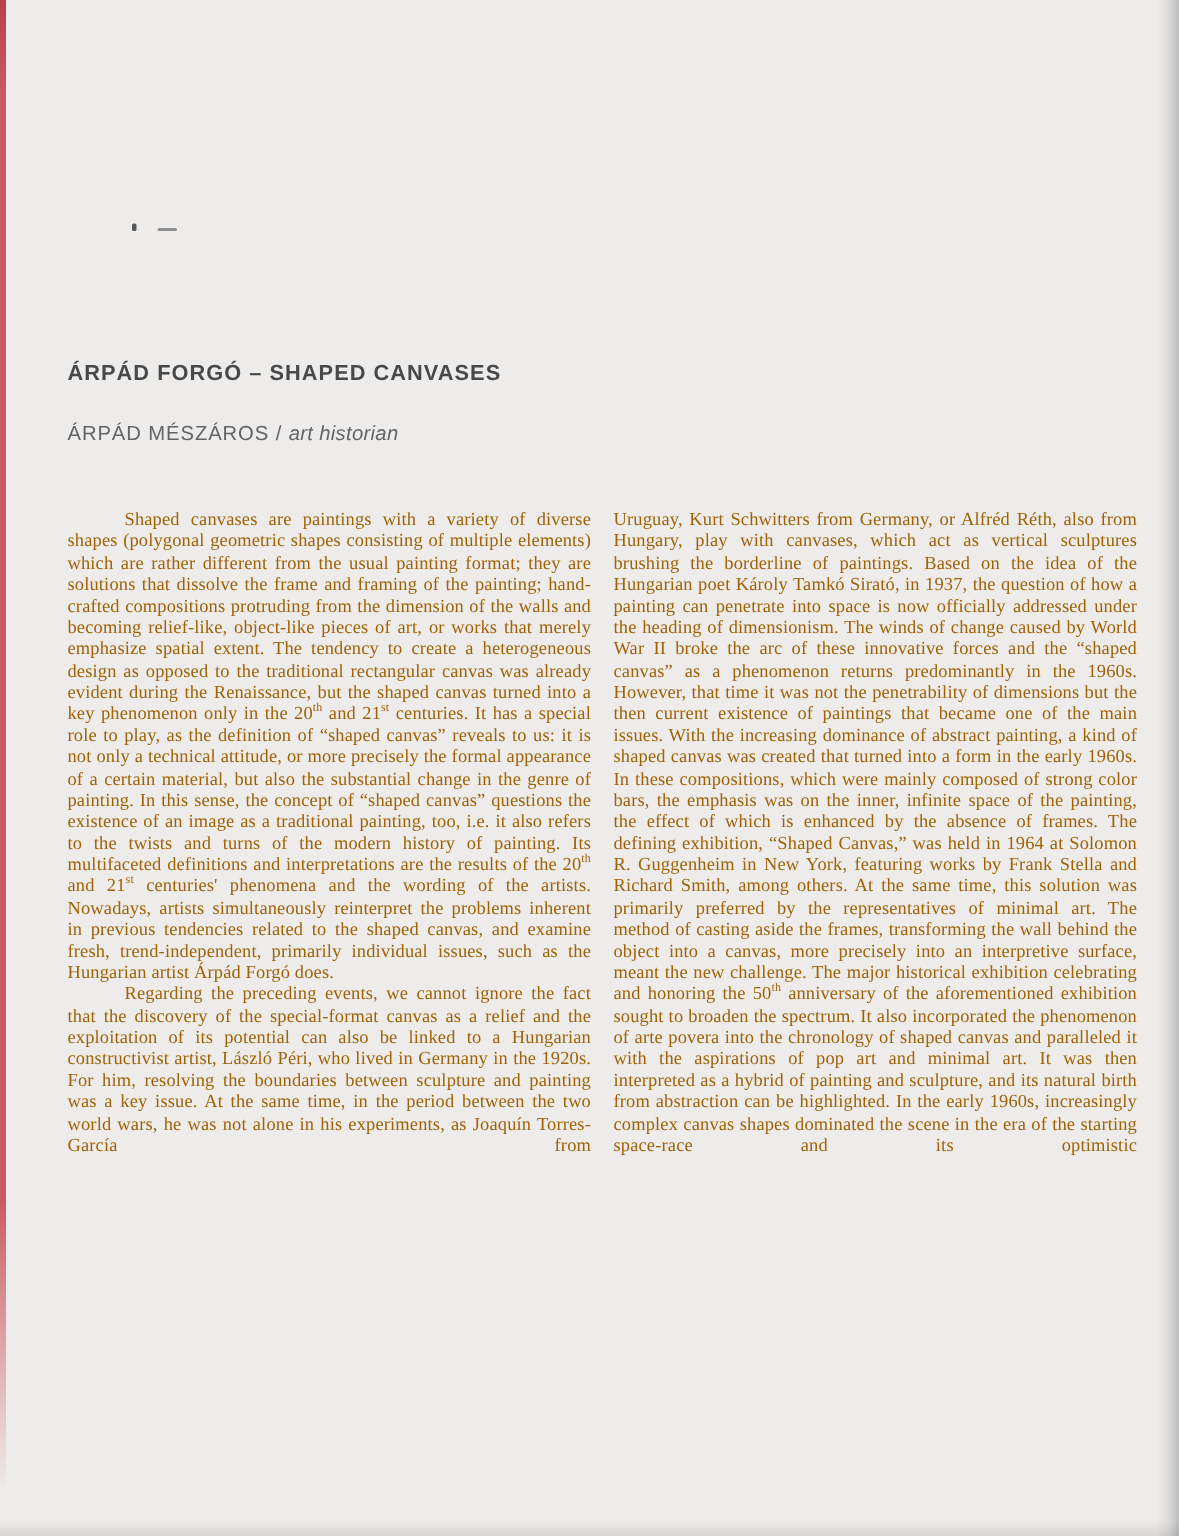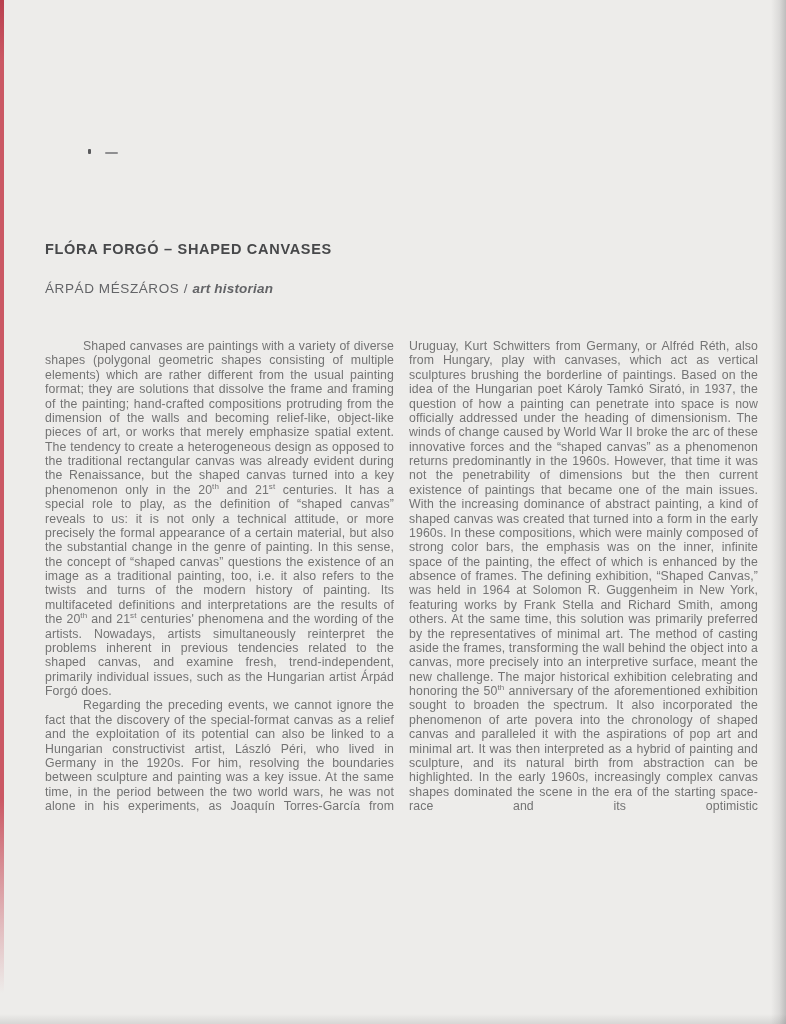--- a/index.html
+++ b/index.html
@@ -73,33 +73,33 @@
   .byline {
     margin: 24px 0 0 0;
     font-size: 13.5px;
     font-weight: normal;
     letter-spacing: 0.6px;
     color: #636467;
   }
   .byline .role {
     font-style: italic;
     letter-spacing: 0.2px;
-    font-weight: bold;
   }
   .columns {
     display: flex;
     gap: 15px;
     margin-top: 43px;
   }
   .column {
     width: 349px;
     font-size: 12.3px;
     line-height: 14.38px;
-    color: #737373;
+    color: #a16207;
     letter-spacing: 0.1px;
+    font-family: Liberation Serif, serif;
   }
   .column p.para {
     margin: 0;
     text-align: justify;
   }
   .column p.indent { text-indent: 38px; }
   .column p.jlast { text-align-last: justify; }
   .column sup {
     font-size: 8px;
     line-height: 0;
@@ -110,21 +110,21 @@
 <body>
 
 <div class="page">
   <div class="spine"></div>
   <div class="right-shade"></div>
   <div class="bottom-shade"></div>
   <div class="speck-dot"></div>
   <div class="speck-dash"></div>
 
   <div class="content">
-    <h1 class="title">FLÓRA FORGÓ – SHAPED CANVASES</h1>
+    <h1 class="title">ÁRPÁD FORGÓ – SHAPED CANVASES</h1>
     <div class="byline">
       <span>ÁRPÁD MÉSZÁROS</span>
       <span>/</span>
       <span class="role">art historian</span>
     </div>
     <div class="columns">
       <div class="column">
           <p class="para indent">Shaped canvases are paintings with a variety of diverse shapes (polygonal geometric shapes consisting of multiple elements) which are rather different from the usual painting format; they are solutions that dissolve the frame and framing of the painting; hand-crafted compositions protruding from the dimension of the walls and becoming relief-like, object-like pieces of art, or works that merely emphasize spatial extent. The tendency to create a heterogeneous design as opposed to the traditional rectangular canvas was already evident during the Renaissance, but the shaped canvas turned into a key phenomenon only in the 20<sup>th</sup> and 21<sup>st</sup> centuries. It has a special role to play, as the definition of “shaped canvas” reveals to us: it is not only a technical attitude, or more precisely the formal appearance of a certain material, but also the substantial change in the genre of painting. In this sense, the concept of “shaped canvas” questions the existence of an image as a traditional painting, too, i.e. it also refers to the twists and turns of the modern history of painting. Its multifaceted definitions and interpretations are the results of the 20<sup>th</sup> and 21<sup>st</sup> centuries' phenomena and the wording of the artists. Nowadays, artists simultaneously reinterpret the problems inherent in previous tendencies related to the shaped canvas, and examine fresh, trend-independent, primarily individual issues, such as the Hungarian artist Árpád Forgó does.</p>
           <p class="para indent jlast">Regarding the preceding events, we cannot ignore the fact that the discovery of the special-format canvas as a relief and the exploitation of its potential can also be linked to a Hungarian constructivist artist, László Péri, who lived in Germany in the 1920s. For him, resolving the boundaries between sculpture and painting was a key issue. At the same time, in the period between the two world wars, he was not alone in his experiments, as Joaquín Torres-García from</p>
         </div>

